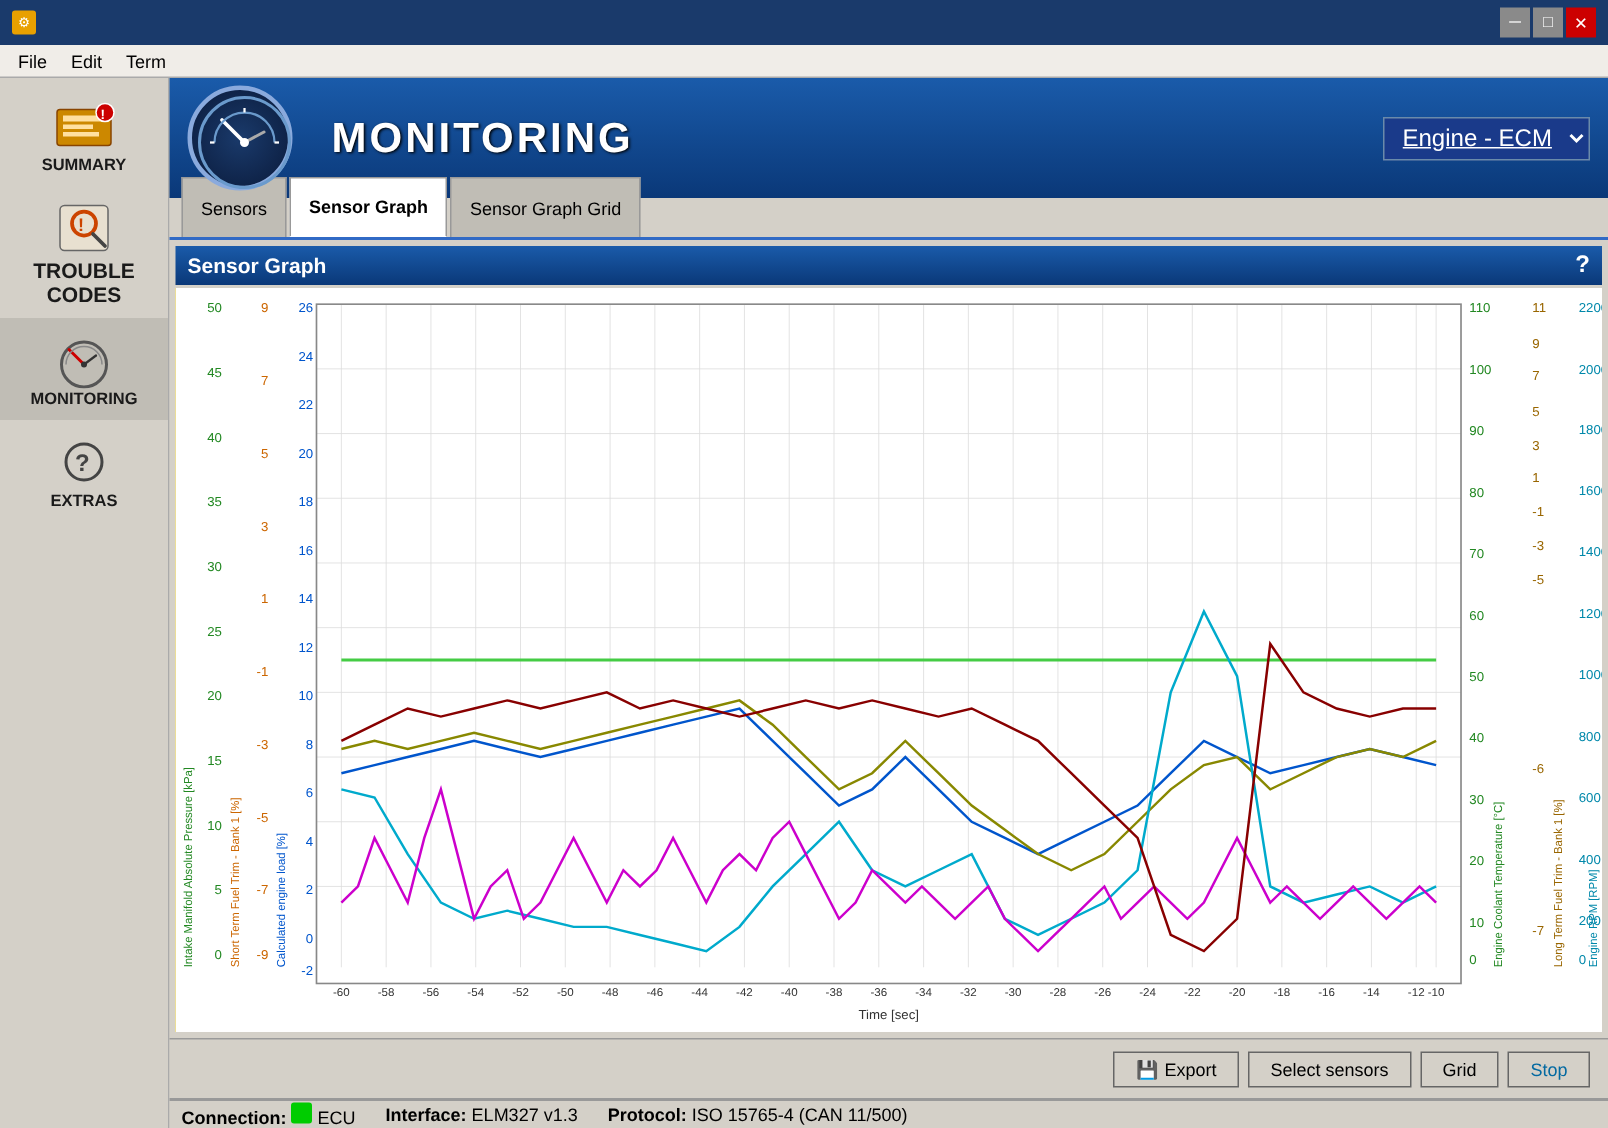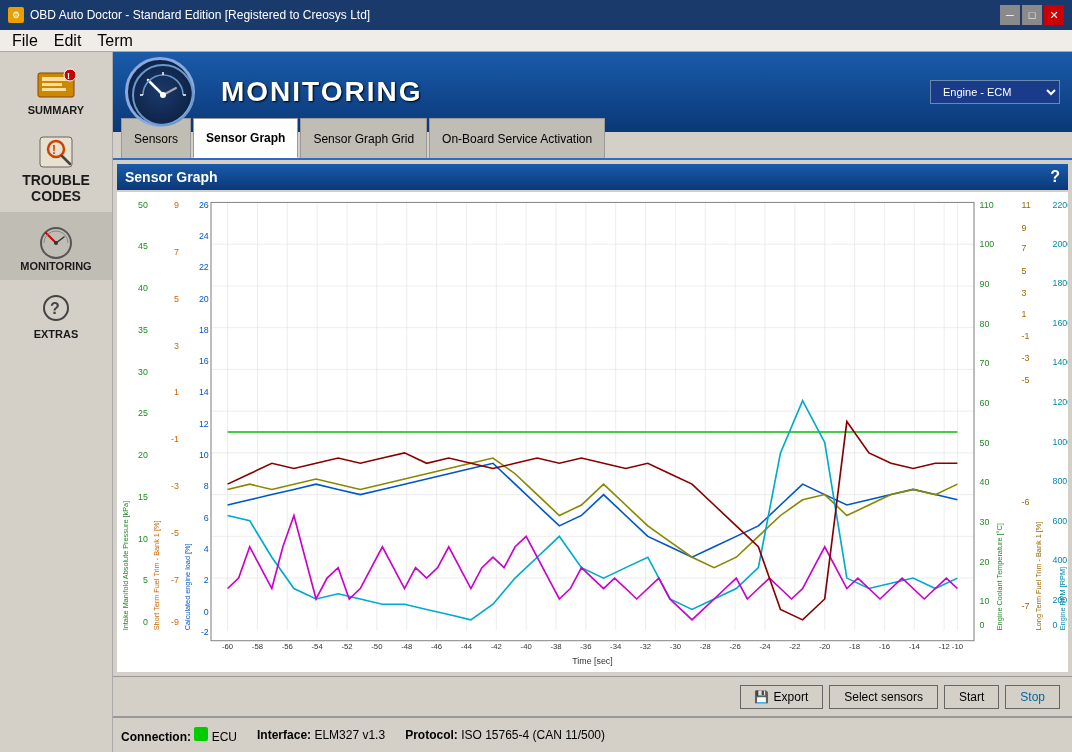--- a/index.html
+++ b/index.html
@@ -23,21 +23,21 @@
 
     
     .menu-bar {
       background: #f0ede8;
       height: 22px;
       display: flex;
       align-items: center;
       padding: 0 4px;
       border-bottom: 1px solid #aaa;
     }
-    .menu-item { padding: 2px 8px; cursor: pointer; font-size: 16px; }
+    .menu-item { padding: 2px 8px; cursor: pointer; font-size: 12px; }
 
     
     .main-layout { display: flex; height: calc(752px - 30px - 22px); }
 
     
     .sidebar {
       width: 113px;
       background: #d4d0c8;
       display: flex;
       flex-direction: column;
@@ -97,23 +97,24 @@
       font-weight: bold;
       letter-spacing: 2px;
       text-shadow: 1px 1px 2px #000;
       flex: 1;
     }
     .engine-select {
       background: #1a3a8a;
       border: 1px solid #6a8aaa;
       color: white;
       padding: 4px 8px;
-      font-size: 11px;
+      font-size: 16px;
       cursor: pointer;
       min-width: 130px;
+      text-decoration: underline;
     }
 
     
     .tabs {
       background: #d4d0c8;
       display: flex;
       align-items: flex-end;
       height: 28px;
       padding-left: 8px;
       border-bottom: 2px solid #316ac5;
@@ -187,37 +188,36 @@
       background: #d4d0c8;
       display: flex;
       align-items: center;
       gap: 4px;
     }
     .bottom-btn.disabled { color: #0369a1; cursor: default; }
 
     
     .status-bar {
       background: #d4d0c8;
-      height: 36px;
+      height: 20px;
       border-top: 2px solid #999;
       display: flex;
       align-items: center;
       padding: 0 8px;
       gap: 20px;
       font-size: 12px;
     }
     .status-indicator { width: 14px; height: 14px; background: #00cc00; border-radius: 2px; display: inline-block; }
   </style>
 </head>
 <body>
 
 <div class="title-bar">
   <div class="title-bar-left">
     <div class="title-bar-icon">⚙</div>
-    <span>OBD Auto Doctor - Standard Edition [Registered to Creosys Ltd]</span>
   </div>
   <div class="title-bar-controls">
     <button class="title-bar-btn">─</button>
     <button class="title-bar-btn">□</button>
     <button class="title-bar-btn" style="background:#c00;">✕</button>
   </div>
 </div>
 
 <div class="menu-bar">
   <span class="menu-item">File</span>
@@ -297,21 +297,20 @@
         <option>Engine - ECM</option>
         <option>Transmission</option>
         <option>Body</option>
       </select>
     </div>
 
     <div class="tabs">
       <div class="tab">Sensors</div>
       <div class="tab active">Sensor Graph</div>
       <div class="tab">Sensor Graph Grid</div>
-      <div class="tab">On-Board Service Activation</div>
     </div>
 
     <div class="graph-panel">
       <div class="graph-header">
         <span>Sensor Graph</span>
         <span class="graph-help">?</span>
       </div>
 
       <div class="graph-container">
         <svg class="chart-svg" viewBox="0 0 860 460" preserveAspectRatio="none" xmlns="http://www.w3.org/2000/svg">
@@ -504,21 +503,21 @@
 
     <div class="bottom-bar">
       <button class="bottom-btn">
         <span>💾</span>
         <span>Export</span>
       </button>
       <button class="bottom-btn">
         <span>Select sensors</span>
       </button>
       <button class="bottom-btn">
-        <span>Start</span>
+        <span>Grid</span>
       </button>
       <button class="bottom-btn disabled">
         <span>Stop</span>
       </button>
     </div>
 
     <div class="status-bar">
       <span>
         <b>Connection:</b>
         <span class="status-indicator"></span>

